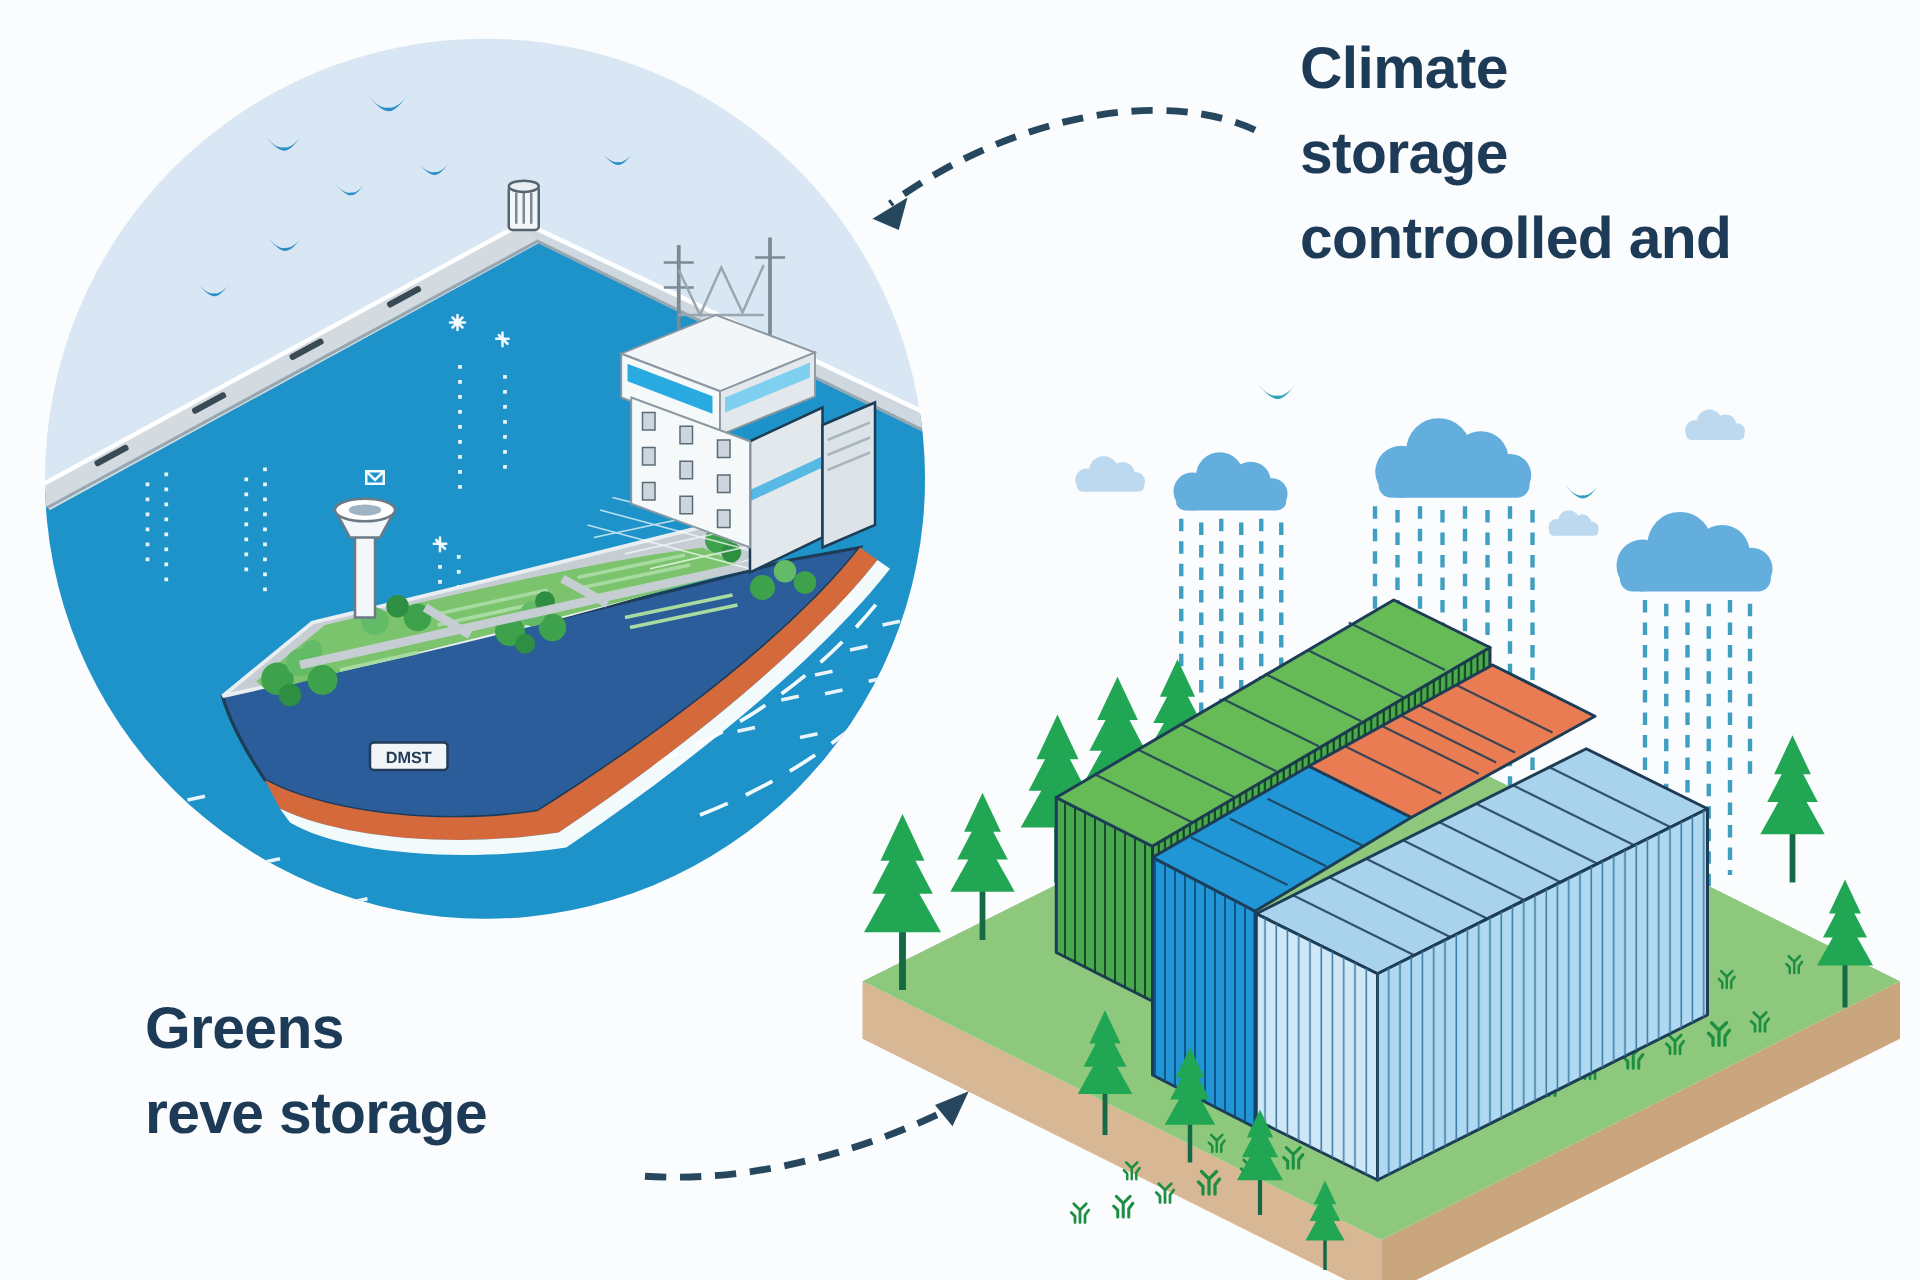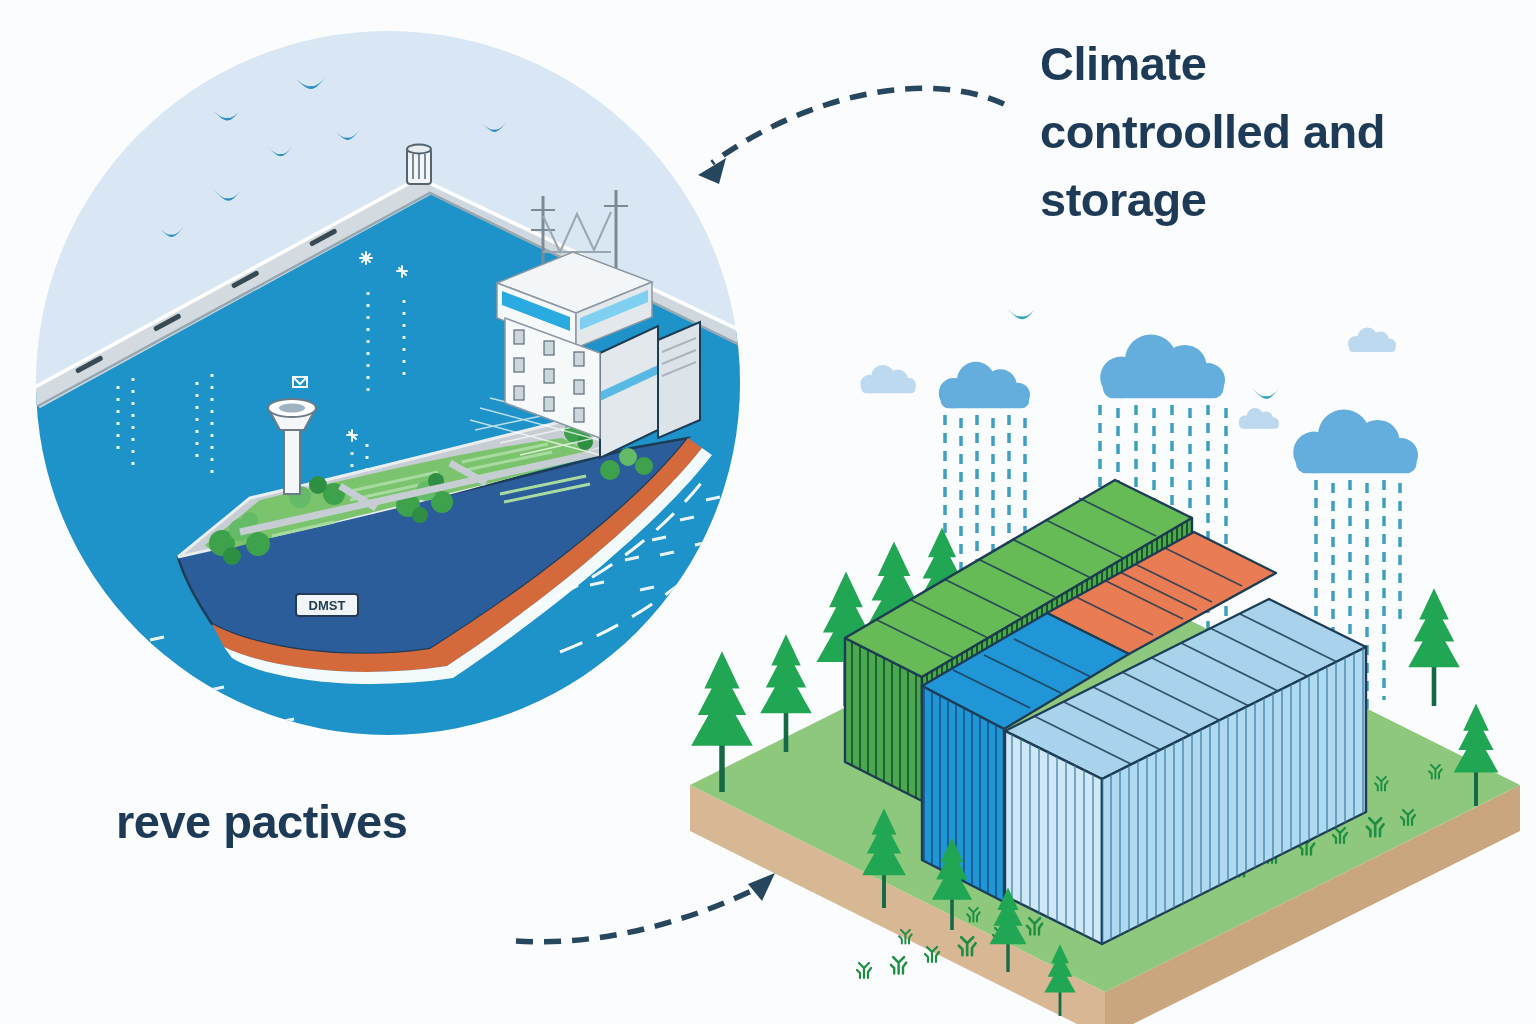--- a/index.html
+++ b/index.html
@@ -2,21 +2,21 @@
 <html style="--bg: #fbfcfd; --text: #1d3a57; --arrow: #27475f; --sky: #d8e7f3; --water: #1d93c9; --dock: #d3dbe1; --hull: #2b5d9b; --keel: #d4693c; --deckBase: #c6ced4; --bed: #7cc36d; --bedStripe: #a8dba0; --bush: #3ea24c; --bushLight: #63bb67; --bushDark: #2e8f42; --superWhite: #f6f9fa; --superShade: #e2e8ec; --cyan: #29abe2; --windowFill: #cdd6dc; --grass: #8dc87c; --dirt: #d7b794; --dirtShade: #caa67f; --tree: #21a653; --trunk: #156a45; --shrub: #1d8f43; --contGreenTop: #66bb57; --contGreenSide: #4aa84e; --contGreenLine: #113f22; --contOrange: #e97c52; --contBlueTop: #2196d6; --contBlueLine: #0e4b7a; --contLightTop: #a9d3ec; --contLightSide: #aed9f0; --contLightEnd: #cfe8f7; --contLightLine: #39789f; --outline: #1d3c55; --cloud: #63aedd; --cloudLight: #bcd9ef; --rain: #3e9fc0; --birdBlue: #2e8fc7; --birdTeal: #28a3b8;"><head>
 <meta charset="utf-8">
 <style>
   html,body{margin:0;padding:0;background:#fff;}
   #stage{position:relative;width:1536px;height:1024px;overflow:hidden;
          background:var(--bg,#fbfcfd);font-family:"Liberation Sans",sans-serif;}
   svg{position:absolute;left:0;top:0;}
   .caption{position:absolute;color:var(--text,#1d3a57);font-weight:700;
            font-size:47px;line-height:68px;letter-spacing:-0.5px;}
   .caption span{display:block;}
-  #cap-climate{left:1040px;top:30px;}
+  #cap-climate{left:1040px;top:20px;}
   #cap-greens{left:116px;top:788px;}
   
   .f-sky{fill:var(--sky);} .f-water{fill:var(--water);}
   .f-dock{fill:var(--dock);} .f-hull{fill:var(--hull);}
   .f-keel{fill:var(--keel);} .f-deck{fill:var(--deckBase);}
   .f-bed{fill:var(--bed);} .s-bedstripe{stroke:var(--bedStripe);}
   .f-grass{fill:var(--grass);} .f-dirt{fill:var(--dirt);} .f-dirt2{fill:var(--dirtShade);}
   .f-cloud{fill:var(--cloud);} .f-cloudlight{fill:var(--cloudLight);}
   .s-rain{stroke:var(--rain);stroke-width:3.5;stroke-dasharray:10 8;fill:none;}
   .f-tree{fill:var(--tree);} .f-trunk{fill:var(--trunk);}
@@ -331,20 +331,21 @@
     <polygon class="arrowhead" points="698,175 726,158 719,184"></polygon>
   </g>
   <g>
     <path class="arrow" d="M516,941 C612,947 700,916 760,887"></path>
     <polygon class="arrowhead" points="775,873 748,884 762,901"></polygon>
   </g>
 </svg>
 
 <div class="caption" id="cap-climate">
   <span>Climate</span>
+  <span>storage</span>
   <span>controolled and</span>
-  <span>storage</span>
 </div>
 <div class="caption" id="cap-greens">
-  <span>reve pactives</span>
+  <span>Greens</span>
+  <span>reve storage</span>
 </div>
 
 </div>
 
 </body></html>

